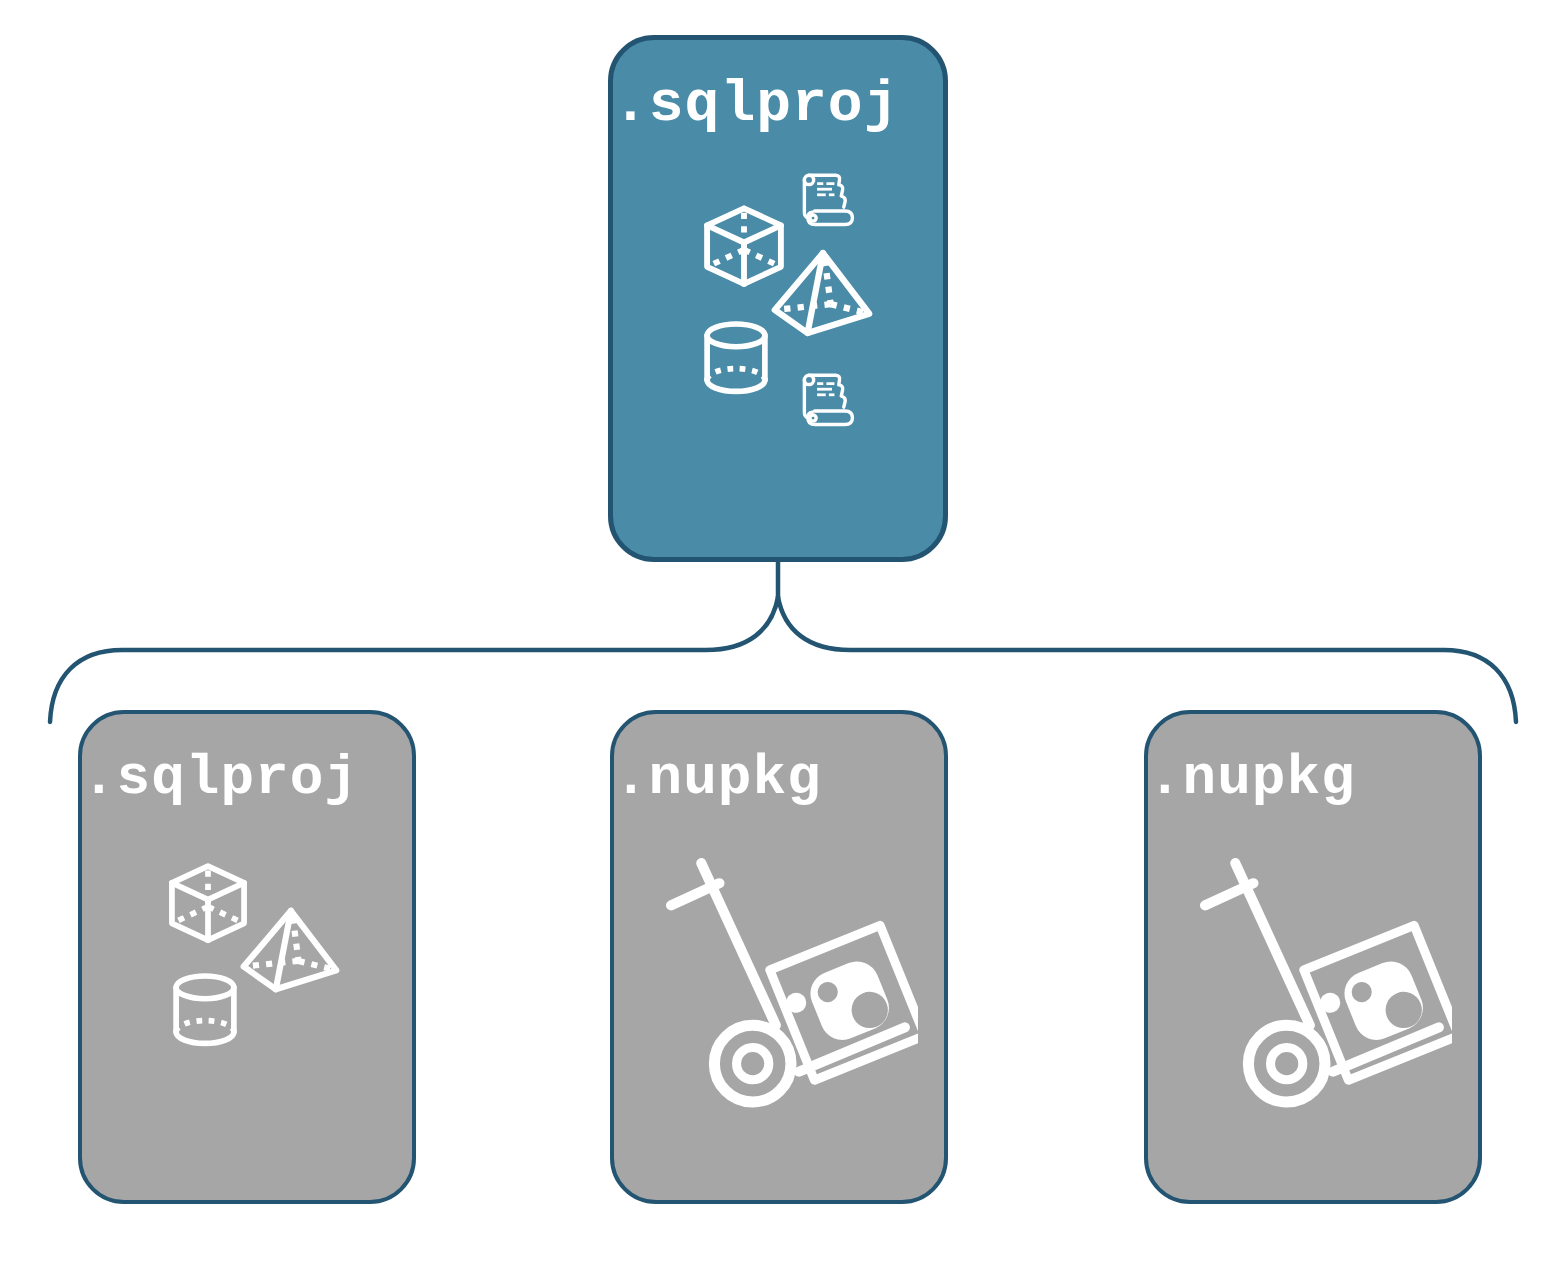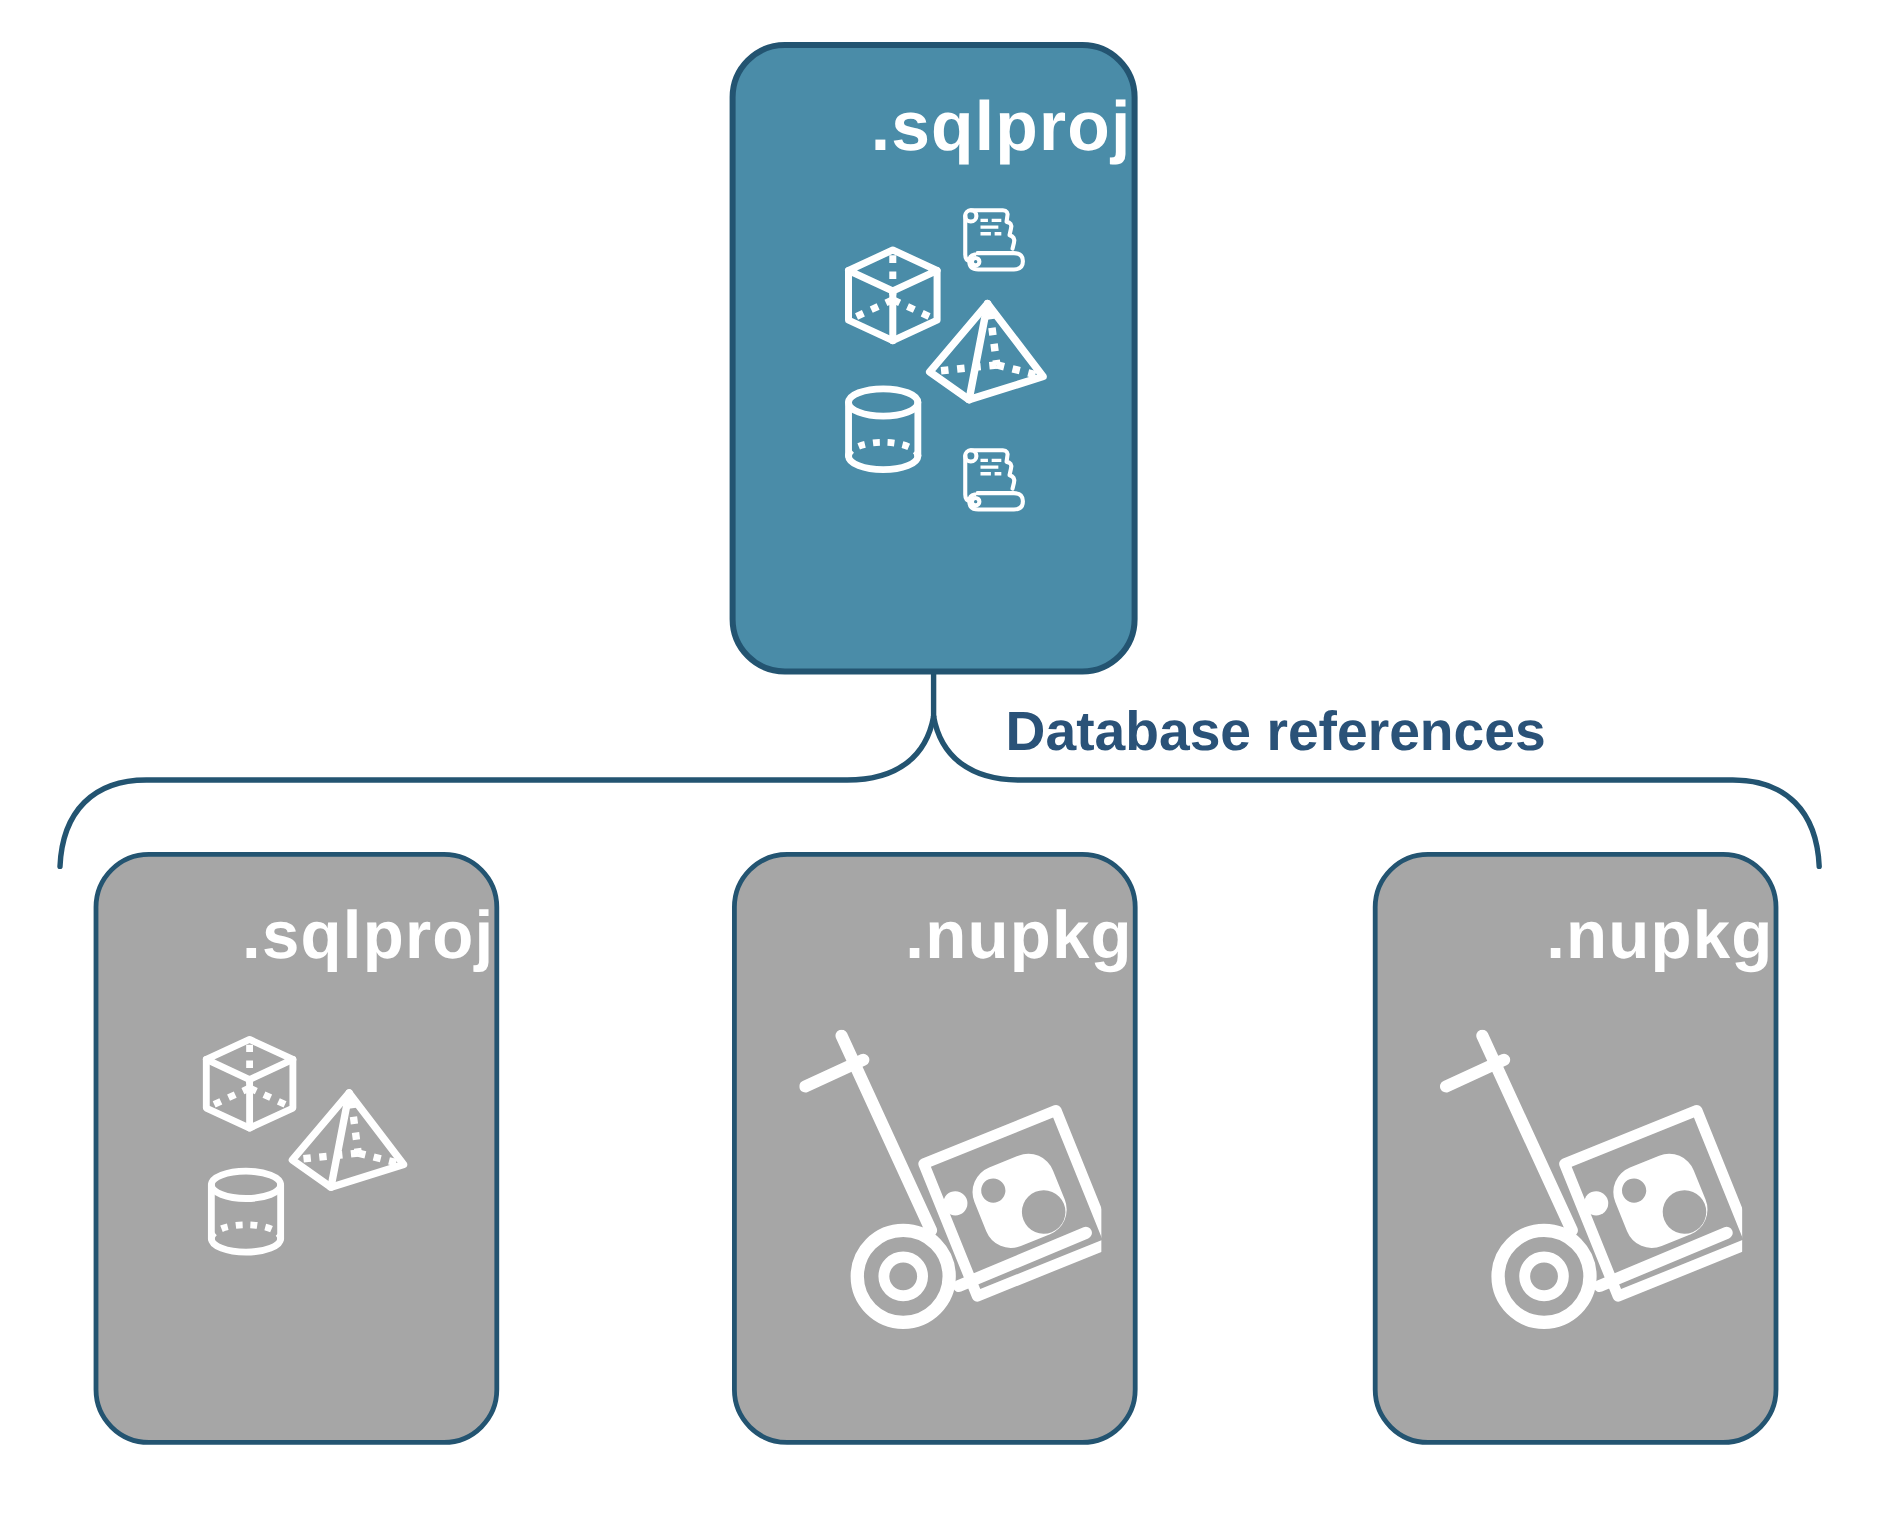--- a/index.html
+++ b/index.html
@@ -24,22 +24,23 @@
     background:var(--root-fill);border:5px solid var(--border);
   }
   .node-child{
     top:710px;width:338px;height:494px;
     background:var(--child-fill);border:4px solid var(--border);
   }
   .node-child.c0{left:78px;}
   .node-child.c1{left:610px;}
   .node-child.c2{left:1144px;}
   .node-title{
-    width:100%;text-align:right;color:#FFFFFF;font-weight:700;
+    width:100%;text-align:left;color:#FFFFFF;font-weight:700;
     letter-spacing:1px;
+    font-family:Liberation Mono, monospace;
   }
   .node-root .node-title{padding-top:32px;font-size:58px;}
   .node-child .node-title{padding-top:32px;font-size:56px;}
   .icon{position:absolute;display:block;}
   .brace-layer{position:absolute;left:0;top:0;width:1566px;height:1274px;pointer-events:none;}
   .connector-label{
     position:absolute;left:838px;top:582px;width:480px;
     color:var(--connector);font-size:46px;font-weight:700;white-space:nowrap;
   }
   .sym-defs{position:absolute;width:0;height:0;overflow:hidden;}
@@ -119,21 +120,20 @@
 <div class="canvas">
 
   <svg class="brace-layer" viewBox="0 0 1566 1274">
     <g fill="none" stroke="var(--border)" stroke-width="4.5" stroke-linecap="round">
       <path d="M778 561 L778 597"></path>
       <path d="M778 597 C 772 630 748 650 706 650 L 122 650 C 78 650 52 676 50 722"></path>
       <path d="M778 597 C 784 630 808 650 850 650 L 1444 650 C 1488 650 1514 676 1516 722"></path>
     </g>
   </svg>
 
-  <div class="connector-label">Database references</div>
 
   <div class="node node-root">
     <div class="node-title">.sqlproj</div>
     <svg class="icon" style="left:86px;top:162px;width:90px;height:90px">
         <use href="#sym-cube"></use>
       </svg>
     <svg class="icon" style="left:183px;top:130px;width:62px;height:62px">
         <use href="#sym-scroll"></use>
       </svg>
     <svg class="icon" style="left:156px;top:208px;width:106px;height:92px">

